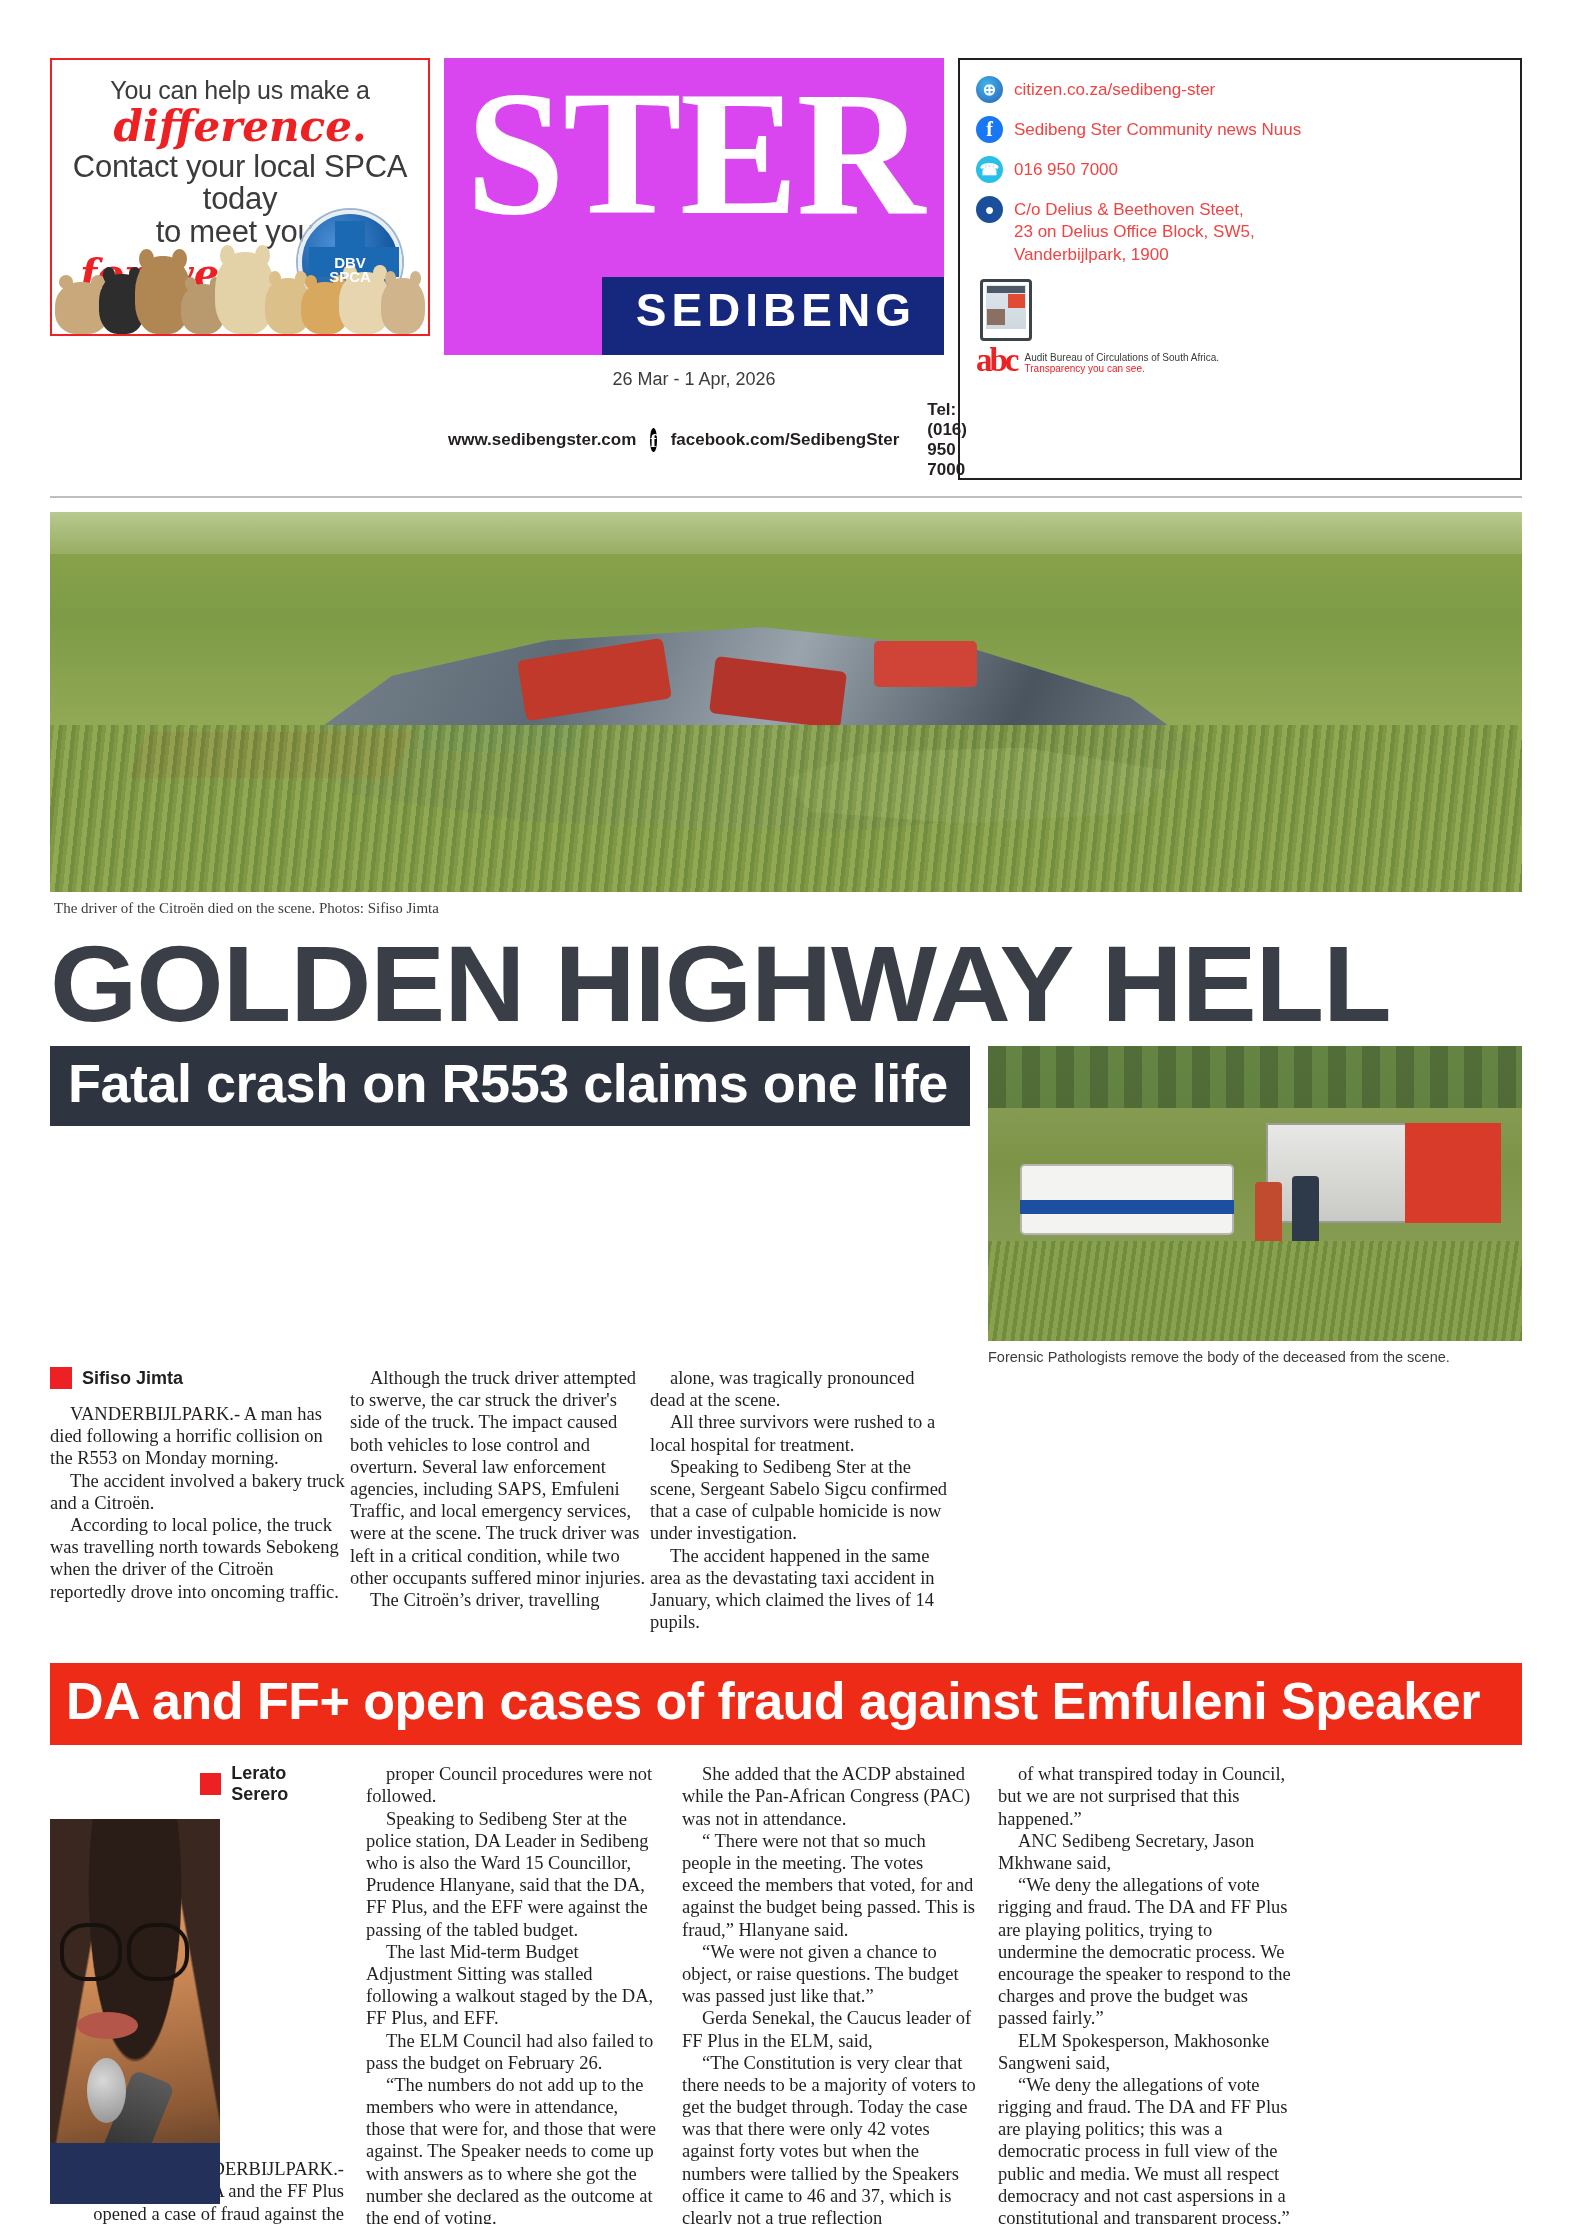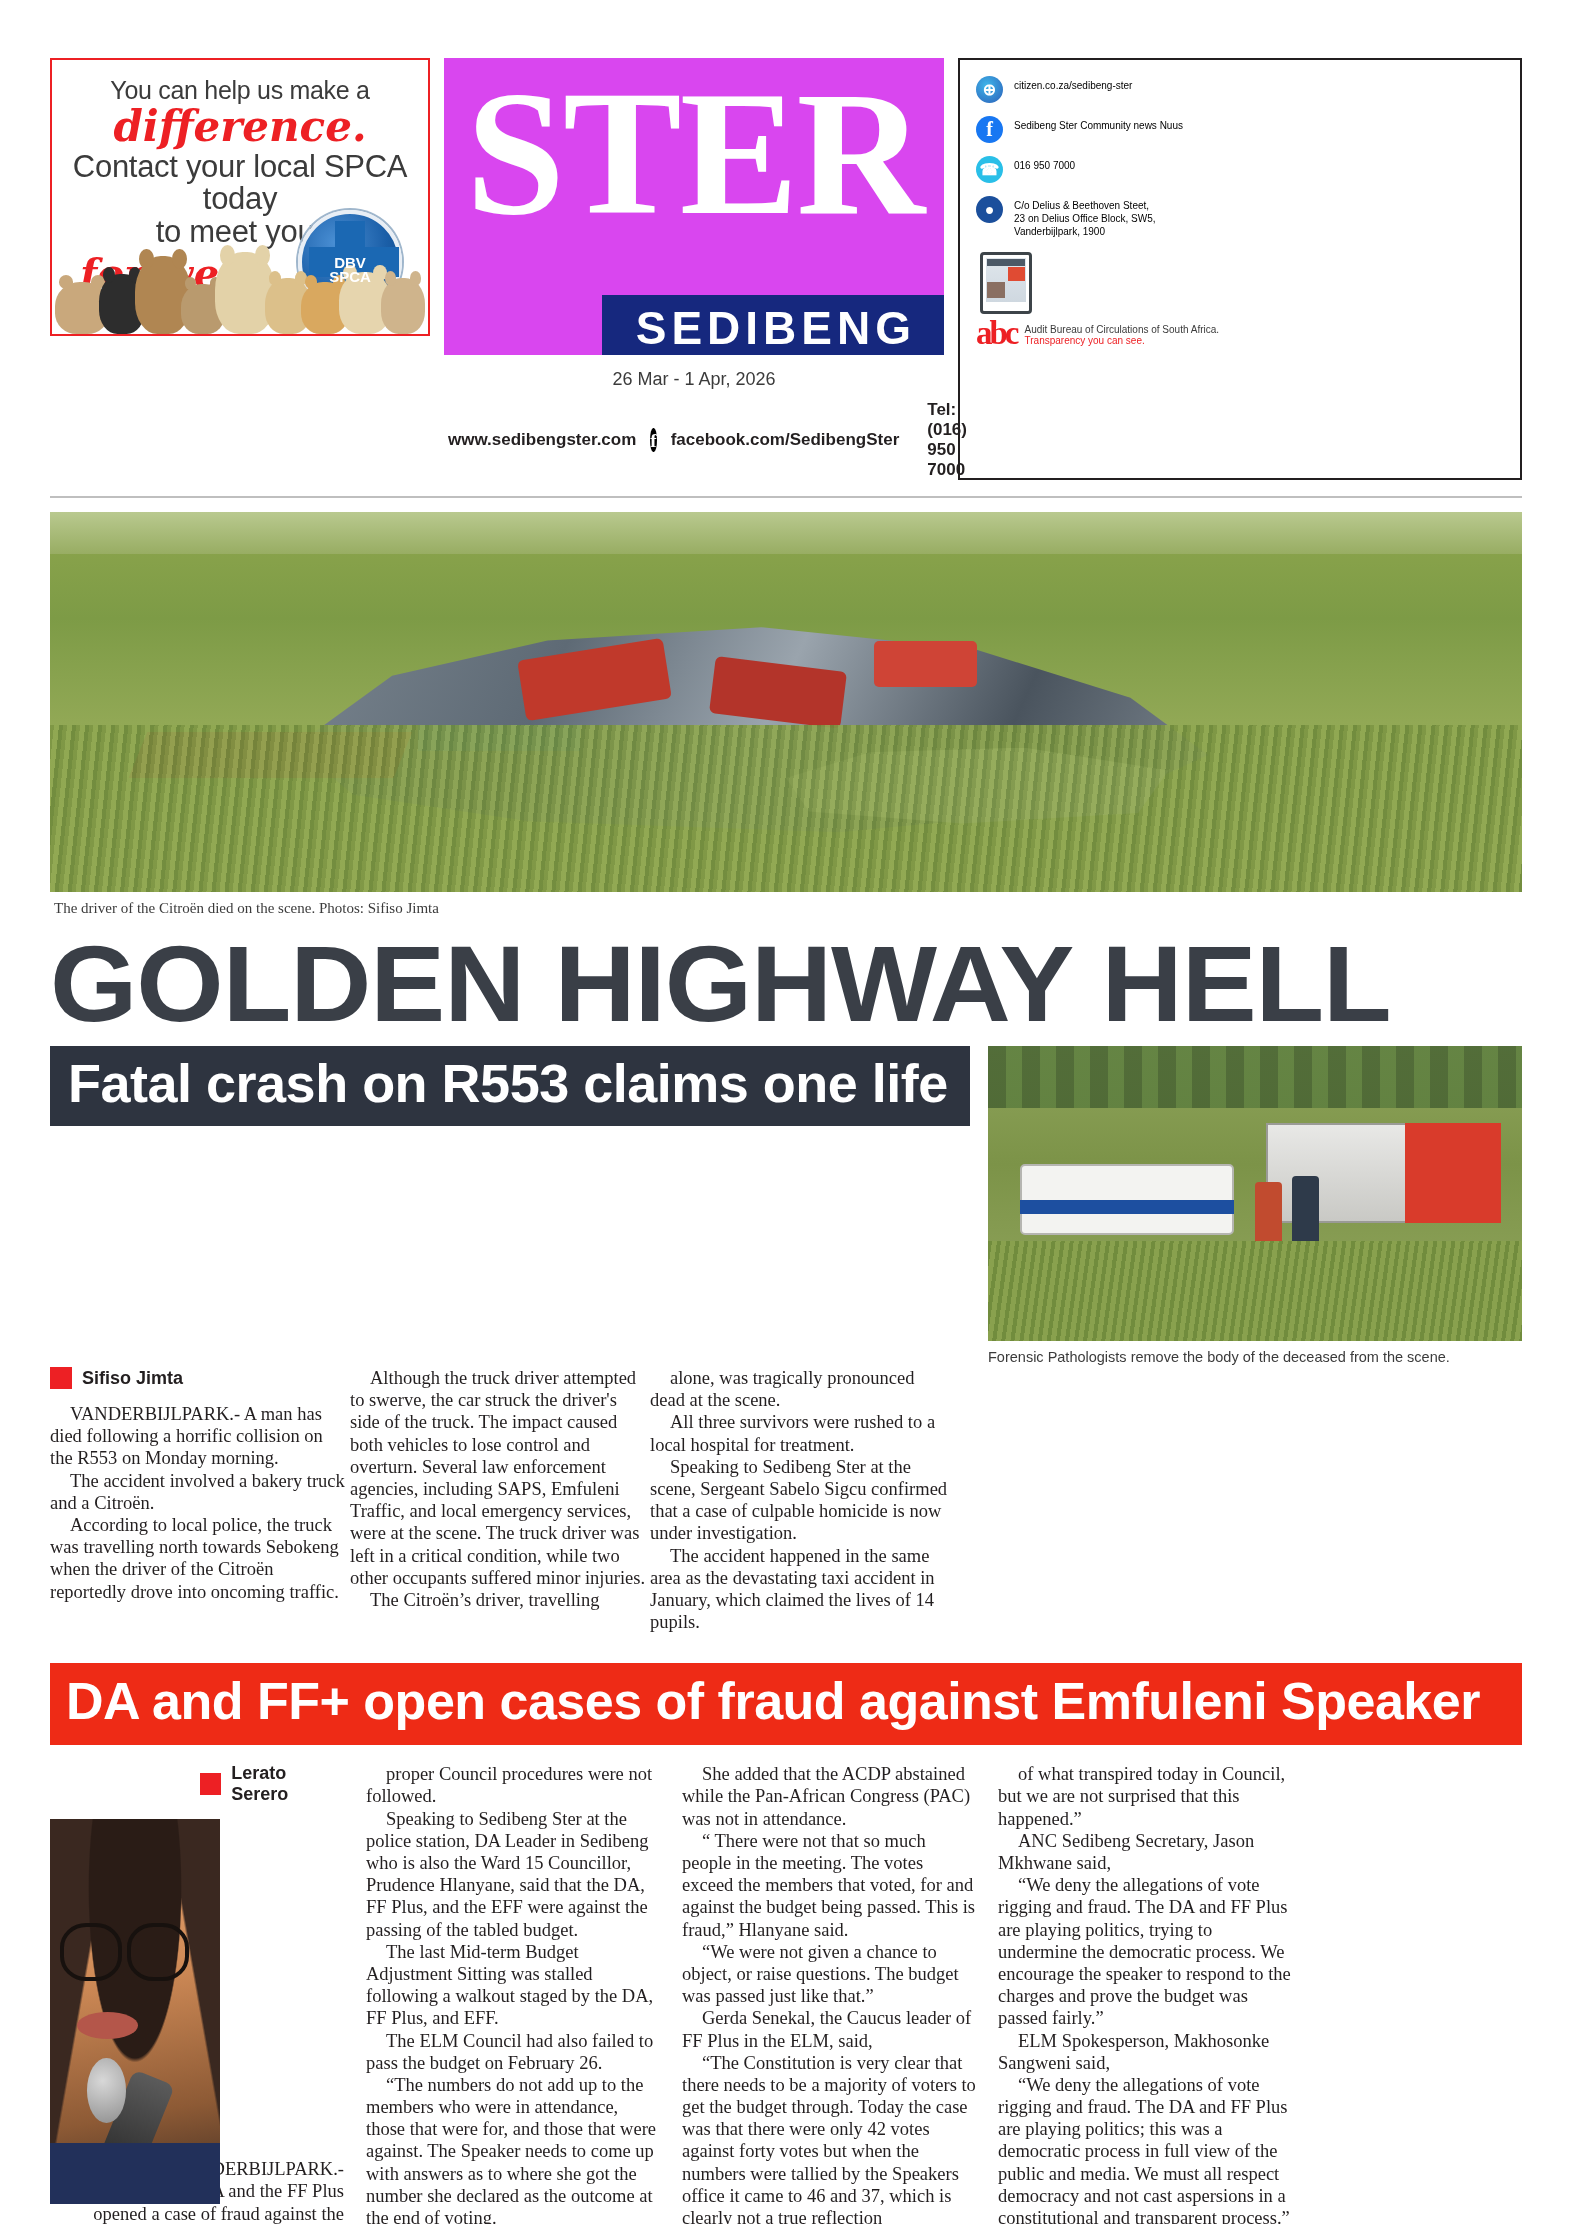--- a/index.html
+++ b/index.html
@@ -52,38 +52,38 @@
 
   
   .logo-col { width:500px; display:flex; flex-direction:column; }
   .logo-box { background:#d946ef; height:297px; position:relative; overflow:hidden; }
   .logo-ster {
     font-family:"Liberation Serif", serif; font-weight:bold; color:#fff;
     font-size:178px; line-height:1; position:absolute; left:22px; top:6px; letter-spacing:-2px;
   }
   .logo-sub {
     position:absolute; right:0; bottom:0; background:#16287e; color:#fff;
-    font-weight:bold; font-size:46px; letter-spacing:5px; padding:6px 28px 0 34px;
+    font-weight:bold; font-size:46px; letter-spacing:5px; padding:6px 28px 18px 34px;
   }
   .logo-date { text-align:center; font-size:18px; color:#3b3b3b; padding:14px 0 10px; }
   .logo-bottom { display:flex; align-items:center; gap:14px; font-size:17px; font-weight:bold; padding-left:4px; }
   .fb-circ { width:24px; height:24px; border-radius:50%; background:#000; color:#fff;
              font-family:"Liberation Serif",serif; font-weight:bold; font-size:19px;
              display:flex; align-items:center; justify-content:center; line-height:1; }
 
   
   .info-box { flex:1; border:2px solid #231f20; padding:16px 14px 6px 16px; position:relative; }
   .info-row { display:flex; align-items:flex-start; gap:11px; margin-bottom:13px; }
   .ic { width:27px; height:27px; border-radius:50%; flex:0 0 27px; display:flex;
         align-items:center; justify-content:center; color:#fff; font-weight:bold; font-size:16px; }
   .ic-web { background:radial-gradient(circle at 40% 35%, #3fb6ea, #2b5fb9); }
   .ic-fb  { background:#1877f2; font-family:"Liberation Serif",serif; font-size:20px; }
   .ic-tel { background:#29bfe8; }
   .ic-pin { background:#1b4f9c; border-radius:50% 50% 50% 50%; }
-  .info-txt { font-size:10px; line-height:1.32; color:#000000; padding-top:3px; }
+  .info-txt { font-size:17px; line-height:1.32; color:#ef4444; padding-top:3px; }
   .tablet { width:52px; height:62px; border:3px solid #3d4449; border-radius:4px;
             margin:2px 0 6px 4px; background:#fff; overflow:hidden; position:relative; }
   .tablet-scr { position:absolute; inset:3px 3px 9px 3px; background:linear-gradient(#dfe6ec,#cfd8e0); }
   .tablet-scr .r1 { height:7px; background:#4c5966; margin:1px; }
   .tablet-scr .r2 { height:14px; background:#e04b33; margin:1px 1px 1px 22px; }
   .tablet-scr .r3 { height:16px; background:#8a6f62; margin:1px; width:18px; }
   .abc-row { display:flex; align-items:flex-end; gap:8px; margin-top:2px; }
   .abc-logo { font-family:"Liberation Serif", serif; font-weight:bold; font-size:33px;
               color:#ed2024; line-height:.8; letter-spacing:-3px; }
   .abc-t1 { font-size:10px; color:#3b3b3b; }

